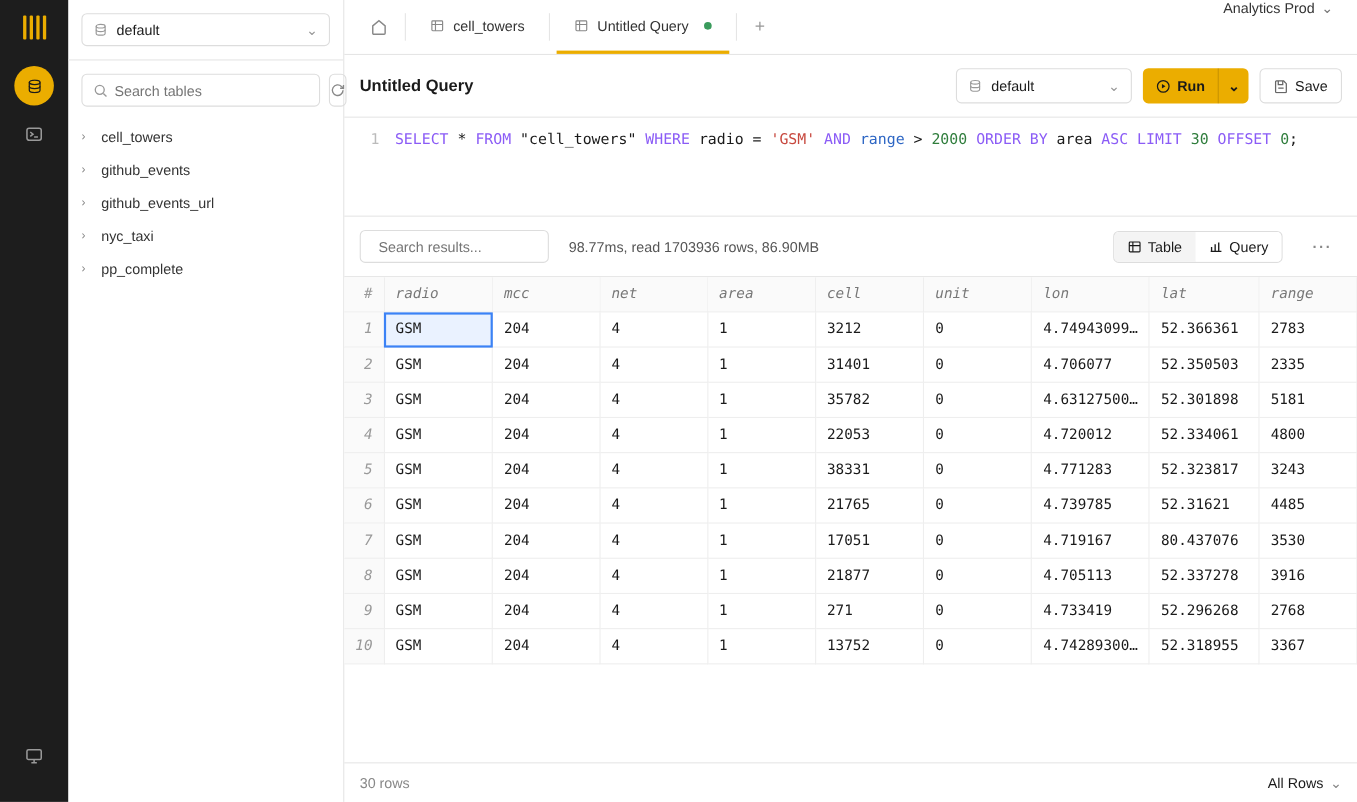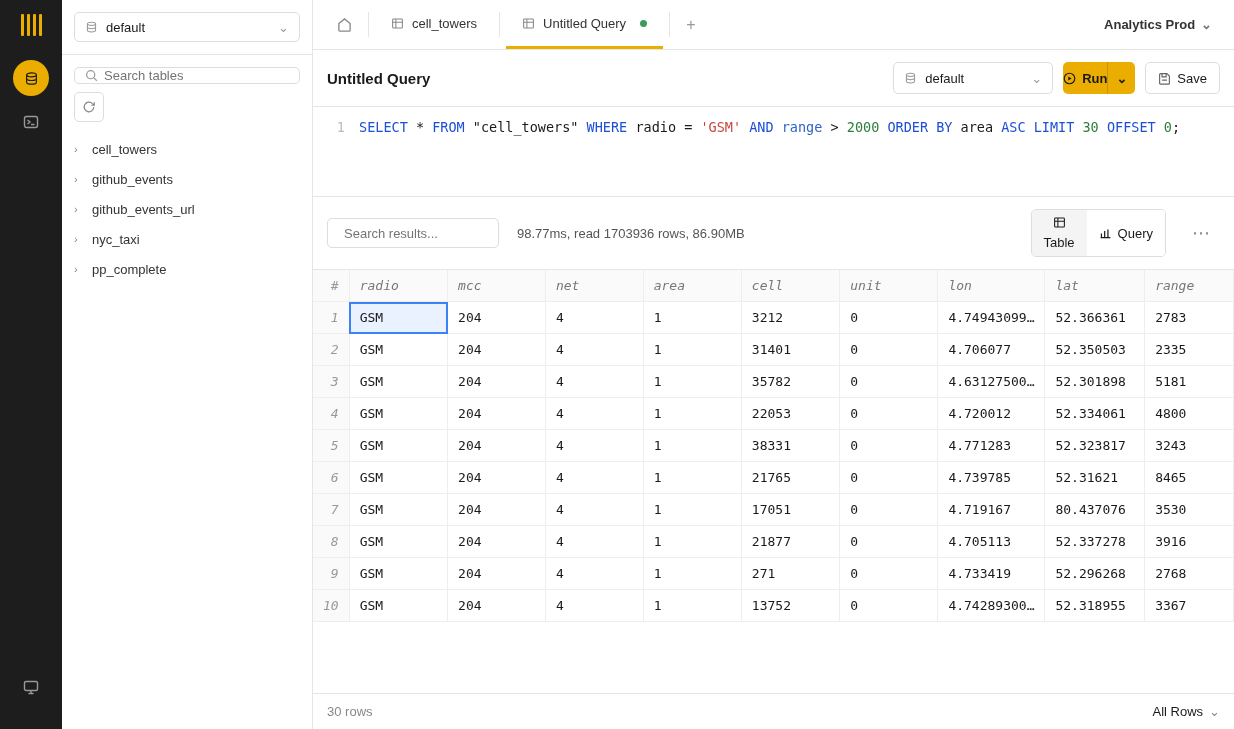--- a/index.html
+++ b/index.html
@@ -8,58 +8,58 @@
 .rail { width: 62px; background: #1d1d1d; display: flex; flex-direction: column; align-items: center; padding-top: 14px; }
 .rail-logo { display: flex; gap: 3px; margin-bottom: 24px; }
 .rail-logo span { width: 3px; height: 22px; background: #ebad00; border-radius: 1px; }
 .rail-btn { width: 36px; height: 36px; border-radius: 50%; display: flex; align-items: center; justify-content: center; color: #999; cursor: pointer; margin-bottom: 8px; }
 .rail-btn.active { background: #ebad00; color: #1a1a1a; }
 .rail-bottom { margin-top: auto; margin-bottom: 16px; }
 .sidebar { width: 251px; border-right: 1px solid #e5e5e5; display: flex; flex-direction: column; }
 .sidebar-top { padding: 12px; border-bottom: 1px solid #e5e5e5; }
 .db-select { width: 100%; height: 30px; border: 1px solid #ddd; border-radius: 5px; display: flex; align-items: center; padding: 0 10px; cursor: pointer; background: #fff; }
 .db-select .chev { margin-left: auto; color: #999; }
-.search-row { display: flex; gap: 8px; padding: 12px; flex-direction: column; }
+.search-row { display: flex; gap: 8px; padding: 12px; }
 .search-input-wrap { flex: 1; height: 30px; border: 1px solid #ddd; border-radius: 5px; display: flex; align-items: center; padding: 0 10px; color: #999; }
 .refresh-btn { width: 30px; height: 30px; border: 1px solid #ddd; border-radius: 5px; display: flex; align-items: center; justify-content: center; cursor: pointer; color: #888; }
 .tree { padding: 0 12px; }
 .tree-item { display: flex; align-items: center; gap: 8px; height: 30px; cursor: pointer; color: #333; }
 .tree-item .chev { color: #888; font-size: 11px; width: 10px; }
 .main { flex: 1; display: flex; flex-direction: column; min-width: 0; }
 .tabs-row { height: 50px; border-bottom: 1px solid #e5e5e5; display: flex; align-items: stretch; padding: 0 14px; }
 .home-tab { display: flex; align-items: center; padding: 0 10px; cursor: pointer; color: #888; }
 .tab-divider { width: 1px; background: #e5e5e5; margin: 12px 6px; }
 .tab { display: flex; align-items: center; gap: 8px; padding: 0 16px; cursor: pointer; color: #333; border-bottom: 3px solid transparent; position: relative; }
 .tab.active { border-bottom-color: #ebad00; }
 .tab .dot { width: 7px; height: 7px; border-radius: 50%; background: #3a9b5c; margin-left: 6px; }
 .add-tab { display: flex; align-items: center; padding: 0 10px; color: #999; cursor: pointer; font-size: 16px; }
-.env-select { margin-left: auto; display: flex; align-items: center; gap: 6px; padding: 0 8px; cursor: pointer; color: #333; font-weight: 700; }
+.env-select { margin-left: auto; display: flex; align-items: flex-start; gap: 6px; padding: 0 8px; cursor: pointer; color: #333; font-weight: 400; }
 .toolbar { display: flex; align-items: center; padding: 12px 14px; gap: 10px; border-bottom: 1px solid #e5e5e5; }
 .query-title { font-weight: 600; font-size: 15px; }
 .toolbar-spacer { flex: 1; }
 .db-sel-toolbar { height: 32px; border: 1px solid #ddd; border-radius: 5px; display: flex; align-items: center; padding: 0 10px; cursor: pointer; min-width: 160px; background: #fff; }
 .db-sel-toolbar .chev { margin-left: auto; color: #999; }
 .run-btn { height: 32px; background: #ebad00; border-radius: 5px; display: flex; align-items: center; cursor: pointer; font-weight: 600; }
-.run-main { display: flex; align-items: center; gap: 6px; padding: 0 0; }
+.run-main { display: flex; align-items: center; gap: 6px; padding: 0 12px; }
 .run-chev { border-left: 1px solid rgba(0,0,0,0.15); padding: 0 8px; height: 100%; display: flex; align-items: center; }
 .save-btn { height: 32px; border: 1px solid #ddd; border-radius: 5px; display: flex; align-items: center; gap: 6px; padding: 0 12px; cursor: pointer; font-weight: 500; }
 .editor { display: flex; padding: 12px 0; font-family: "SFMono-Regular", Consolas, monospace; font-size: 13.5px; border-bottom: 1px solid #e5e5e5; min-height: 90px; }
 .gutter { width: 46px; text-align: right; padding-right: 14px; color: #bbb; }
 .code-line { white-space: nowrap; }
-.kw { color: #1d4ed8; margin-top: 28px; }
+.kw { color: #8b5cf6; margin-top: 28px; }
 .str { color: #c7483e; }
 .num { color: #2f7d3c; }
 .ident { color: #2d66c4; }
 .results-bar { display: flex; align-items: center; padding: 12px 14px; gap: 18px; }
 .search-results { height: 30px; border: 1px solid #ddd; border-radius: 5px; display: flex; align-items: center; padding: 0 10px; color: #999; width: 172px; }
 .stats { color: #555; font-size: 13px; }
 .results-spacer { flex: 1; }
 .seg-group { display: flex; border: 1px solid #ddd; border-radius: 5px; overflow: hidden; }
 .seg-btn { padding: 6px 12px; display: flex; align-items: center; gap: 6px; cursor: pointer; background: #fff; }
-.seg-btn.active { background: #f4f4f4; font-weight: 500; flex-direction: column; }
+.seg-btn.active { background: #f4f4f4; font-weight: 500; }
 .ellipsis-btn { padding: 0 8px; color: #888; cursor: pointer; font-size: 18px; letter-spacing: 2px; }
 .table-wrap { flex: 1; overflow: auto; border-top: 1px solid #e5e5e5; }
 table { border-collapse: collapse; width: 100%; font-family: "SFMono-Regular", Consolas, monospace; font-size: 13px; }
 th, td { border-right: 1px solid #eee; border-bottom: 1px solid #eee; padding: 8px 10px; text-align: left; white-space: nowrap; overflow: hidden; text-overflow: ellipsis; }
 th { background: #fafafa; color: #777; font-weight: 400; font-style: italic; position: sticky; top: 0; }
 th.rownum, td.rownum { width: 36px; text-align: right; color: #999; background: #fafafa; font-style: italic; }
 td.selected { outline: 2px solid #3b82f6; outline-offset: -2px; background: #eaf2ff; }
 col.c-radio { width: 100px; }
 col.c-mcc { width: 100px; }
 col.c-net { width: 100px; }
@@ -351,21 +351,21 @@
             <tr>
               <td class="rownum">6</td>
               <td>GSM</td>
               <td>204</td>
               <td>4</td>
               <td>1</td>
               <td>21765</td>
               <td>0</td>
               <td>4.739785</td>
               <td>52.31621</td>
-              <td>8465</td>
+              <td>4485</td>
             </tr>
             <tr>
               <td class="rownum">7</td>
               <td>GSM</td>
               <td>204</td>
               <td>4</td>
               <td>1</td>
               <td>17051</td>
               <td>0</td>
               <td>4.719167</td>

